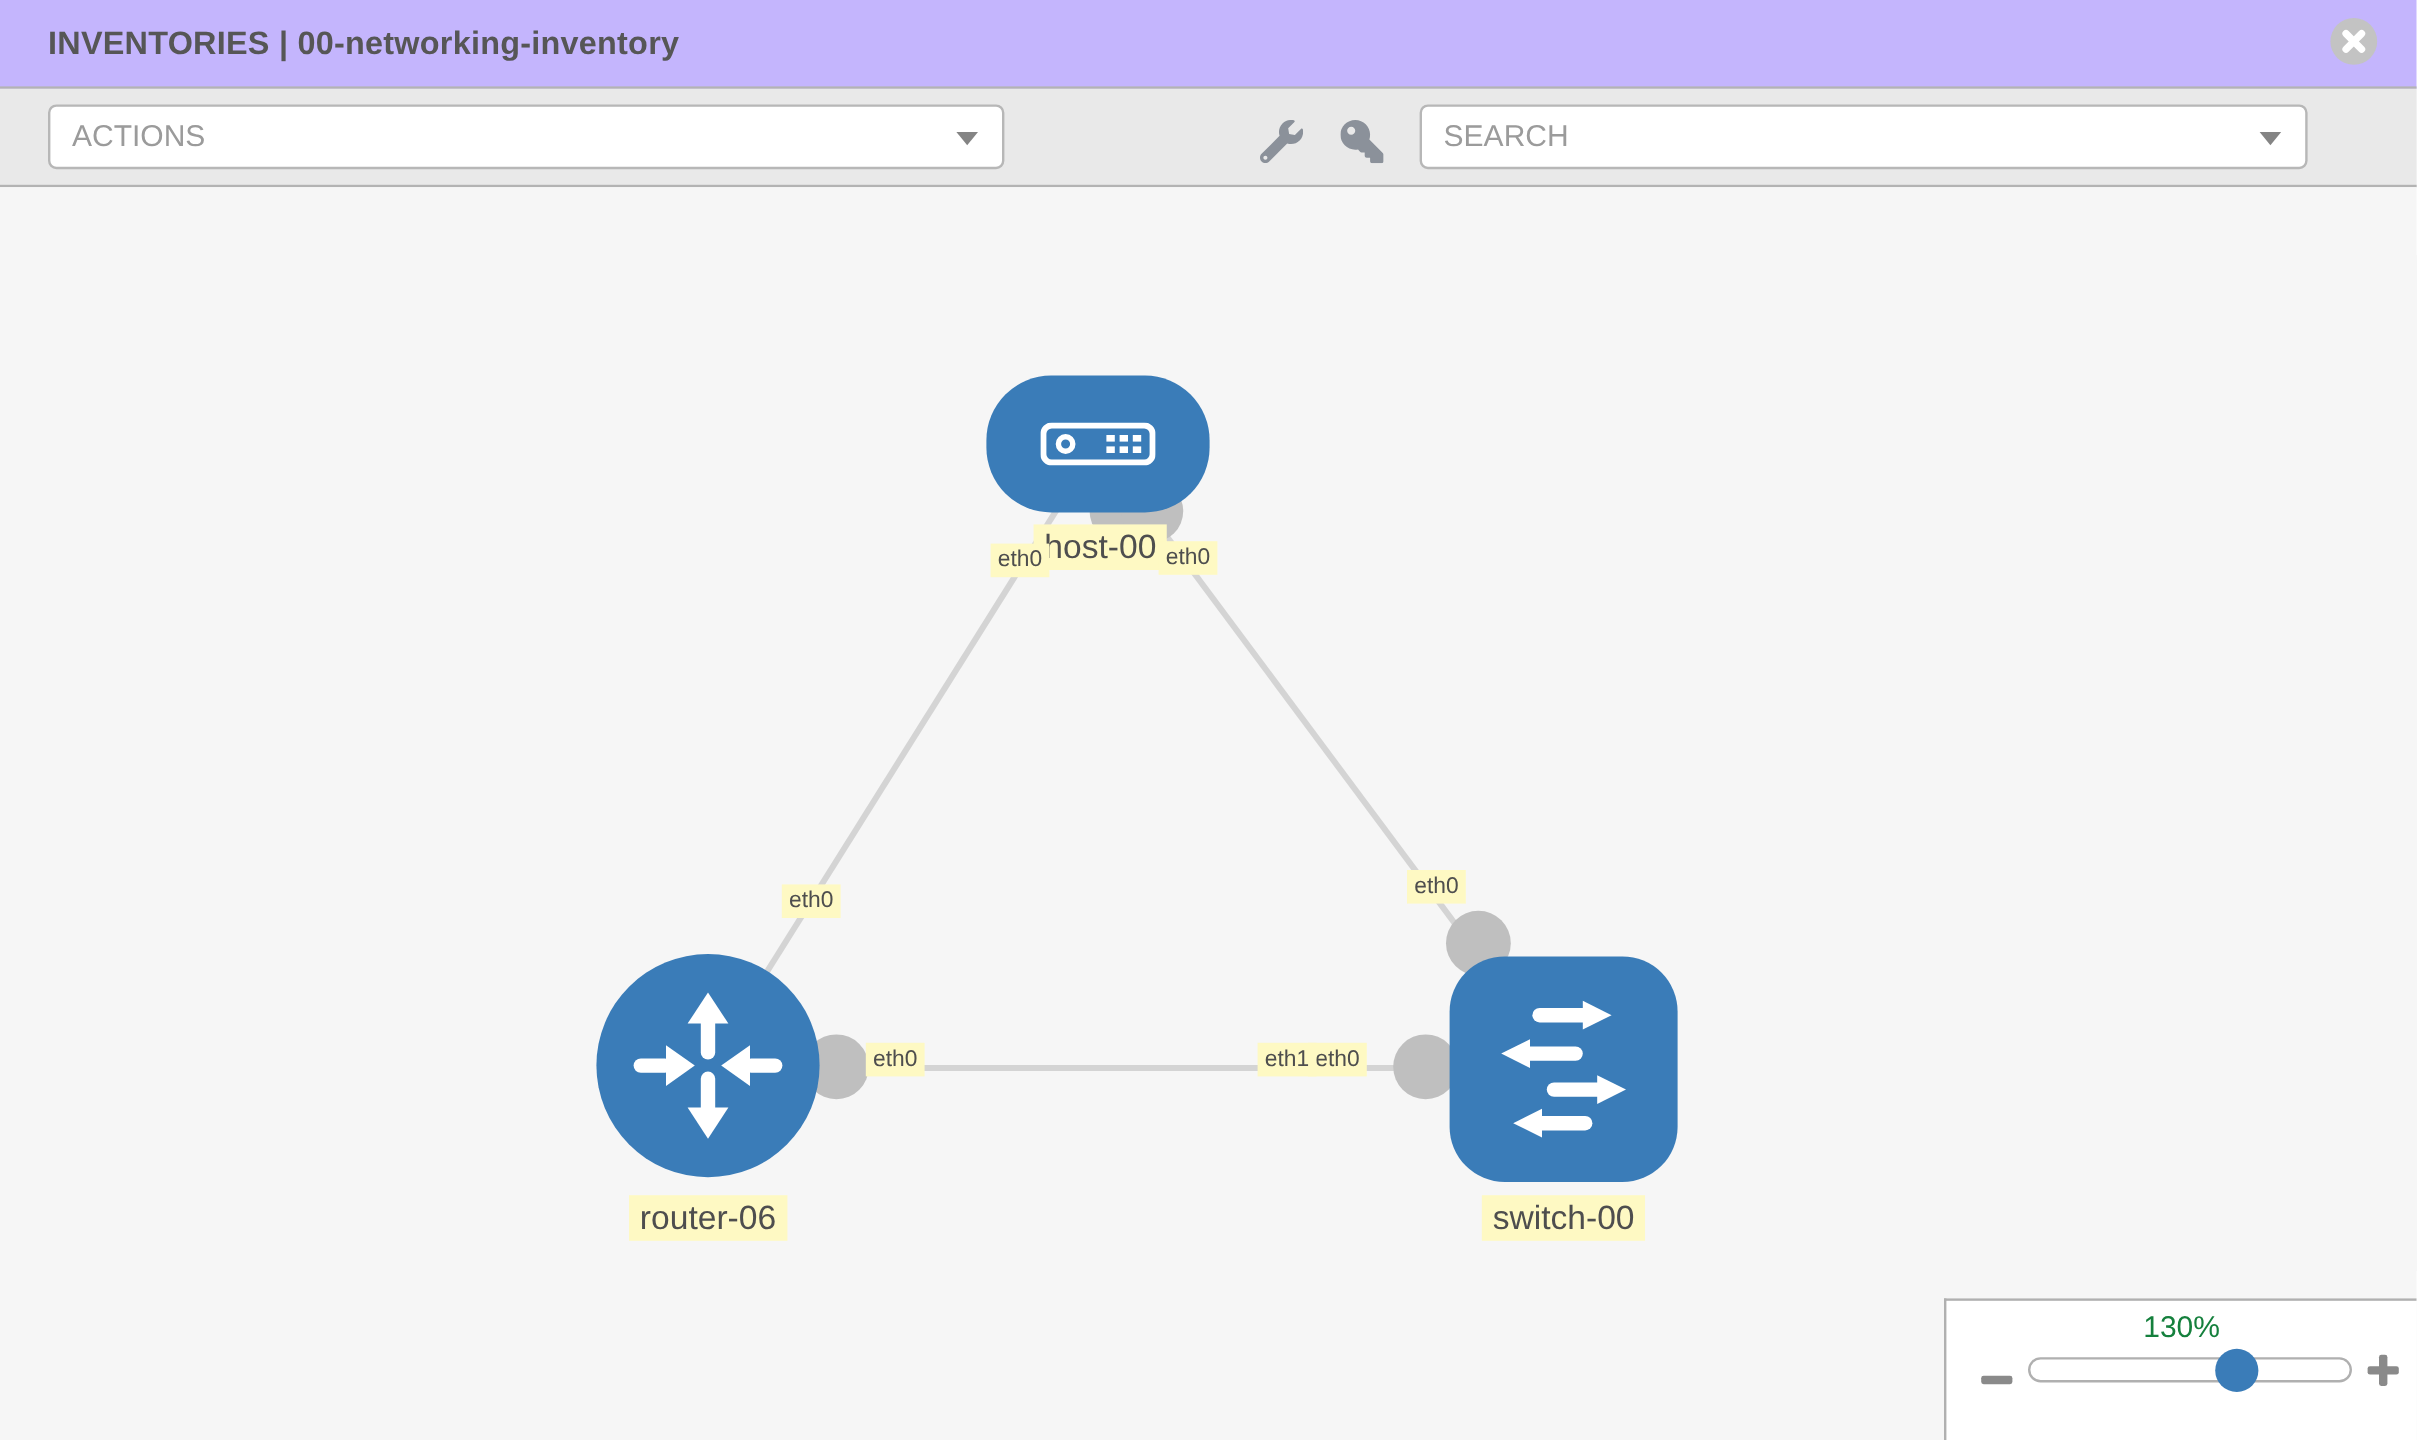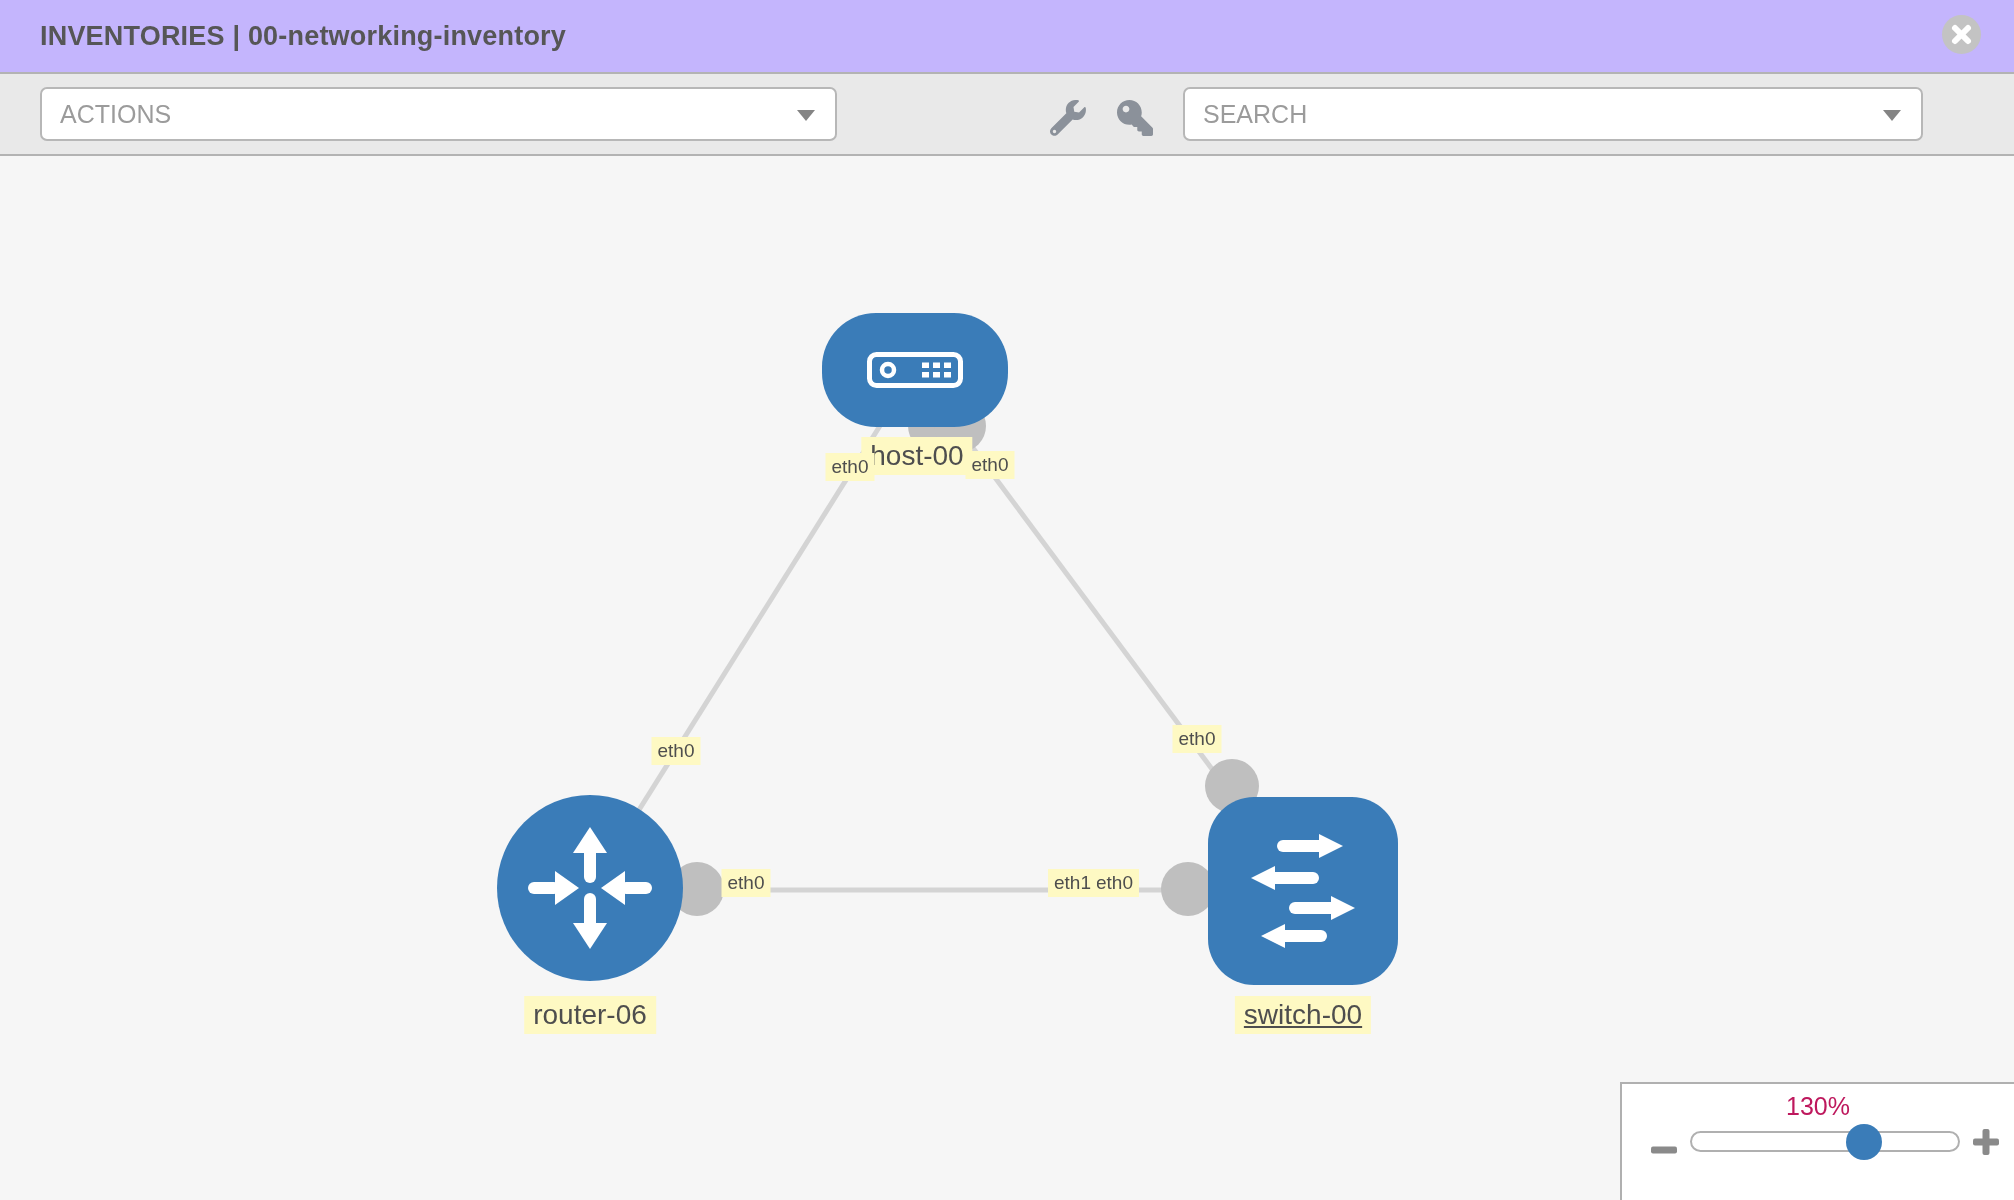--- a/index.html
+++ b/index.html
@@ -44,21 +44,21 @@
 
   .chip{position:absolute;background:#fef9c3;color:#4e4e4e;white-space:nowrap;}
   .chip-name{font-size:28px;padding:3px 9px;}
   .chip-eth{font-size:19px;padding:3px 6px;}
   .cx{transform:translateX(-50%);}
 
   
   .zoom-panel{position:absolute;left:1620px;top:926px;width:394px;height:118px;background:#fff;
               border-top:2px solid #b0b0b0;border-left:2px solid #b0b0b0;box-sizing:border-box;}
   .zoom-level{position:absolute;left:0;top:8px;width:100%;text-align:center;
-              font-size:25px;color:#be185d;}
+              font-size:25px;color:#15803d;}
   .zoom-minus{position:absolute;left:28px;top:52px;width:28px;height:28px;cursor:pointer;}
   .zoom-plus{position:absolute;left:350px;top:44px;width:28px;height:28px;cursor:pointer;}
   .slider-track{position:absolute;left:68px;top:47px;width:270px;height:21px;background:#fff;
                 border:2px solid #b0b0b0;border-radius:12px;box-sizing:border-box;cursor:pointer;}
   .slider-thumb{position:absolute;left:224px;top:40px;width:36px;height:36px;border-radius:50%;
                 background:#3a7cb8;cursor:pointer;}
 </style>
 </head>
 <body>
 
@@ -150,21 +150,21 @@
           <polygon points="108,76 84,64 84,88" stroke="none"></polygon>
           <line x1="48" y1="76" x2="86" y2="76" stroke-width="12" stroke-linecap="round"></line>
           <polygon points="14,104 38,92 38,116" stroke="none"></polygon>
           <line x1="36" y1="104" x2="74" y2="104" stroke-width="12" stroke-linecap="round"></line>
         </g>
       </svg>
     </div>
 
     <div class="chip chip-name cx" style="left:917px;top:281px;text-align:right;">host-00</div>
     <div class="chip chip-name cx" style="left:590px;top:840px;">router-06</div>
-    <div class="chip chip-name cx" style="left:1303px;top:840px;text-decoration:underline;">switch-00</div>
+    <div class="chip chip-name cx" style="left:1303px;top:840px;">switch-00</div>
 
     <div class="chip chip-eth cx" style="left:850px;top:297px;">eth0</div>
     <div class="chip chip-eth cx" style="left:990px;top:295px;">eth0</div>
     <div class="chip chip-eth cx" style="left:676px;top:581px;">eth0</div>
     <div class="chip chip-eth cx" style="left:1197px;top:569px;">eth0</div>
     <div class="chip chip-eth cx" style="left:746px;top:713px;">eth0</div>
     <div class="chip chip-eth" style="left:1090px;top:713px;">eth0</div>
     <div class="chip chip-eth" style="left:1048px;top:713px;">eth1</div>
 
     <div class="zoom-panel">

